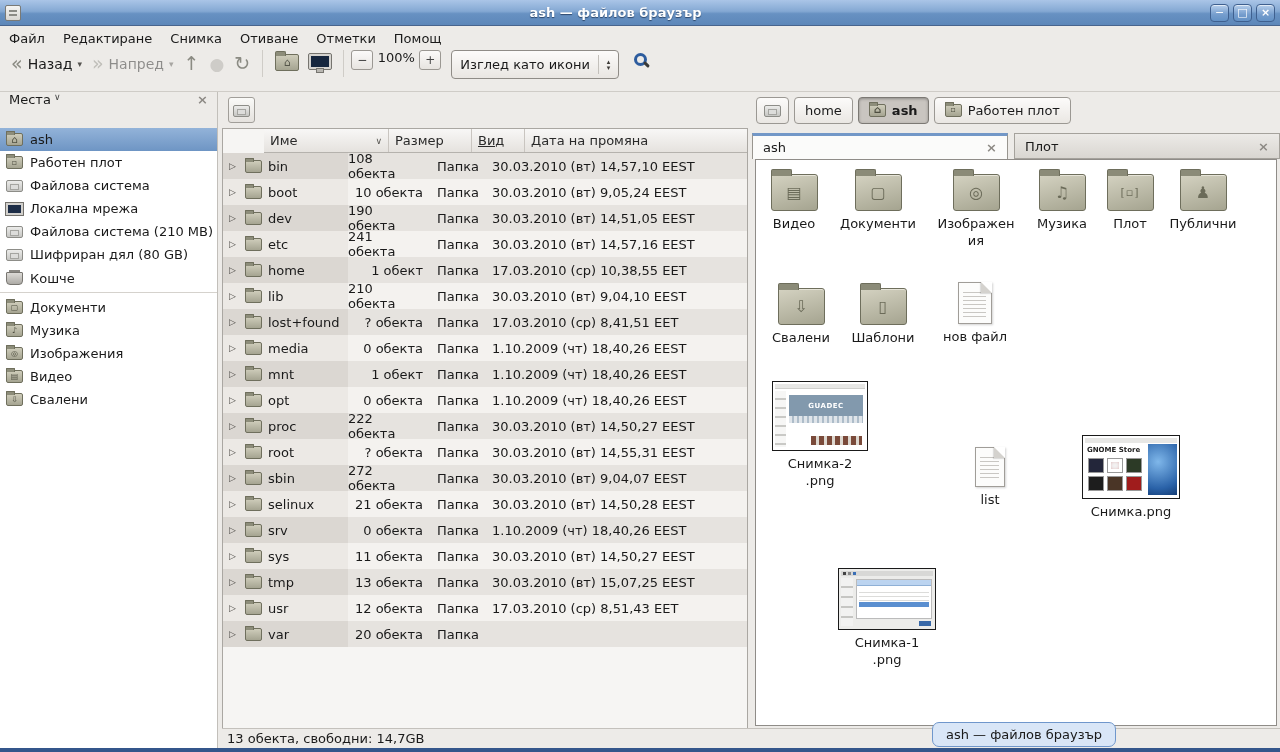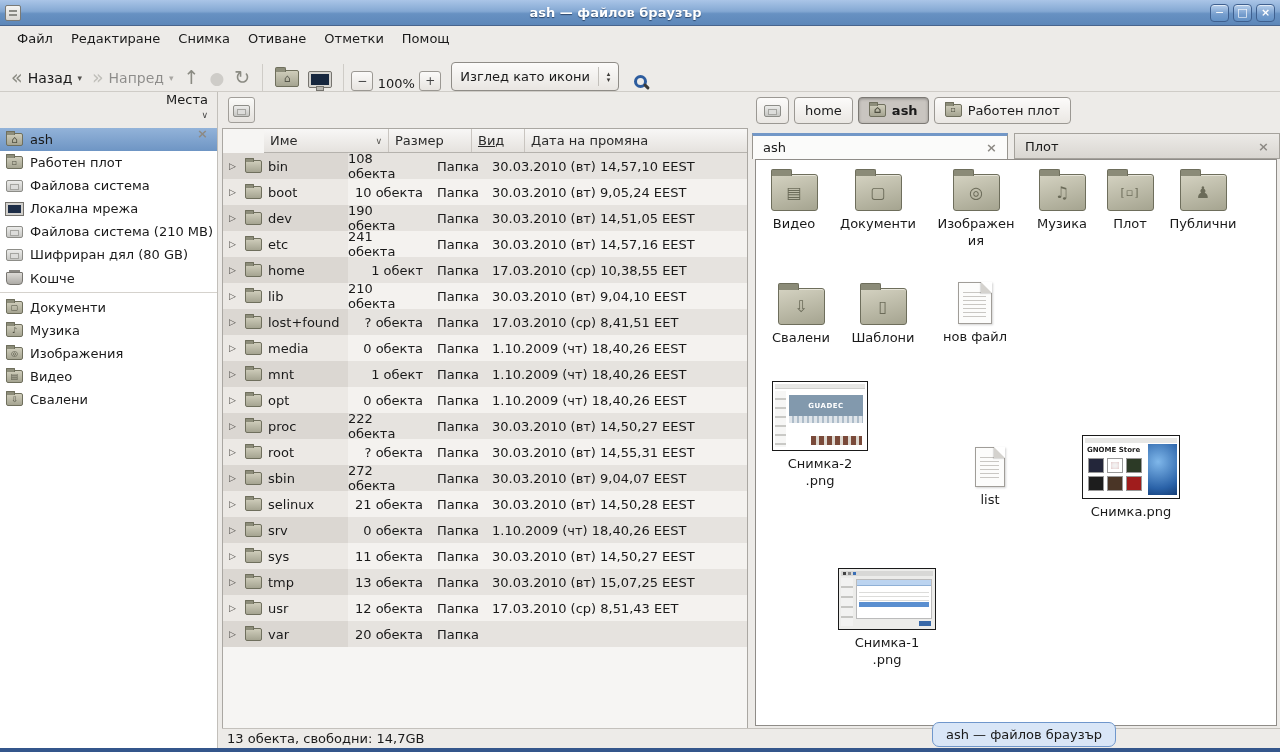--- a/index.html
+++ b/index.html
@@ -14,25 +14,25 @@
             border-radius:2px;position:relative;flex:none;}
   .win-icon::before{content:"";position:absolute;left:3px;right:3px;top:4px;height:2px;background:#8b8b86;box-shadow:0 4px 0 #8b8b86;}
   .title{flex:1;text-align:center;color:#fff;font-weight:bold;text-shadow:0 1px 1px rgba(20,40,70,.7);}
   .winbtns{display:flex;gap:4px;}
   .wb{width:19px;height:18px;border-radius:4px;border:1px solid #3f608f;color:#fff;font-size:11px;
       line-height:16px;text-align:center;background:linear-gradient(#b7cfec,#759dcd 60%,#6391c5);
       box-shadow:inset 0 1px 0 rgba(255,255,255,.6);}
   .wb-min::before{content:"─";} .wb-max::before{content:"□";} .wb-close::before{content:"×";font-weight:bold;}
 
   
-  .menubar{height:24px;display:flex;align-items:center;padding-left:8px;}
+  .menubar{height:24px;display:flex;align-items:center;}
   .menu-item{padding:2px 9px;}
 
   
-  .toolbar{height:42px;display:flex;align-items:flex-end;padding:0 6px;border-bottom:1px solid #cfccc7;}
+  .toolbar{height:42px;display:flex;align-items:flex-start;padding:0 6px;border-bottom:1px solid #cfccc7;}
   .tbtn{display:flex;align-items:center;gap:5px;padding:4px 5px;border-radius:3px;}
   .tlabel{font-size:14px;}
   .tico{font-size:19px;line-height:1;color:#8b8b83;}
   .chev-l::before{content:"«";} .chev-r::before{content:"»";}
   .up-ico::before{content:"↑";} .reload-ico::before{content:"↻";}
   .stop-ico::before{content:"●";font-size:17px;color:#a9a7a2;}
   .caret{font-size:9px;color:#55534f;}
   .caret::before{content:"▾";}
   .disabled{opacity:.45;}
   .sep{width:1px;height:27px;background:#cfccc7;margin:0 7px;flex:none;}
@@ -53,21 +53,21 @@
   .combo-sep{width:1px;height:19px;background:#c3c0bb;}
   .combo-arrows{display:flex;flex-direction:column;line-height:6px;font-size:7px;color:#3c3a37;}
   .combo-arrows::before{content:"▴";} .combo-arrows::after{content:"▾";}
   .searchbtn{margin-left:12px;padding:3px;}
   .mag{width:13px;height:13px;border:3px solid #2d5c9e;border-radius:50%;display:block;position:relative;}
   .mag::after{content:"";position:absolute;width:7px;height:3px;background:#3a3a38;transform:rotate(45deg);
               right:-6px;bottom:-3px;border-radius:2px;}
 
   
   .sidebar{position:absolute;left:0;top:92px;width:218px;bottom:4px;background:#fff;border-right:1px solid #c2bfba;}
-  .side-head{height:36px;background:#edebe8;display:flex;align-items:flex-end;padding:0 9px;gap:3px;flex-direction:column;}
+  .side-head{height:36px;background:#edebe8;display:flex;align-items:flex-start;padding:0 9px;gap:3px;}
   .side-title-caret{font-size:9px;color:#444;}
   .side-title-caret::before{content:"∨";}
   .spacer{flex:1;}
   .side-close{color:#8d8a85;font-size:13px;}
   .side-close::before{content:"×";font-weight:bold;}
   .side-item{height:23px;display:flex;align-items:center;gap:7px;padding:0 6px;}
   .side-item:first-child{background:linear-gradient(#93b3d9,#6e95c4);}
   .side-item:nth-child(7){border-bottom:1px solid #d5d2cd;padding-bottom:2px;margin-bottom:3px;height:27px;}
   .side-label{white-space:nowrap;}
 

